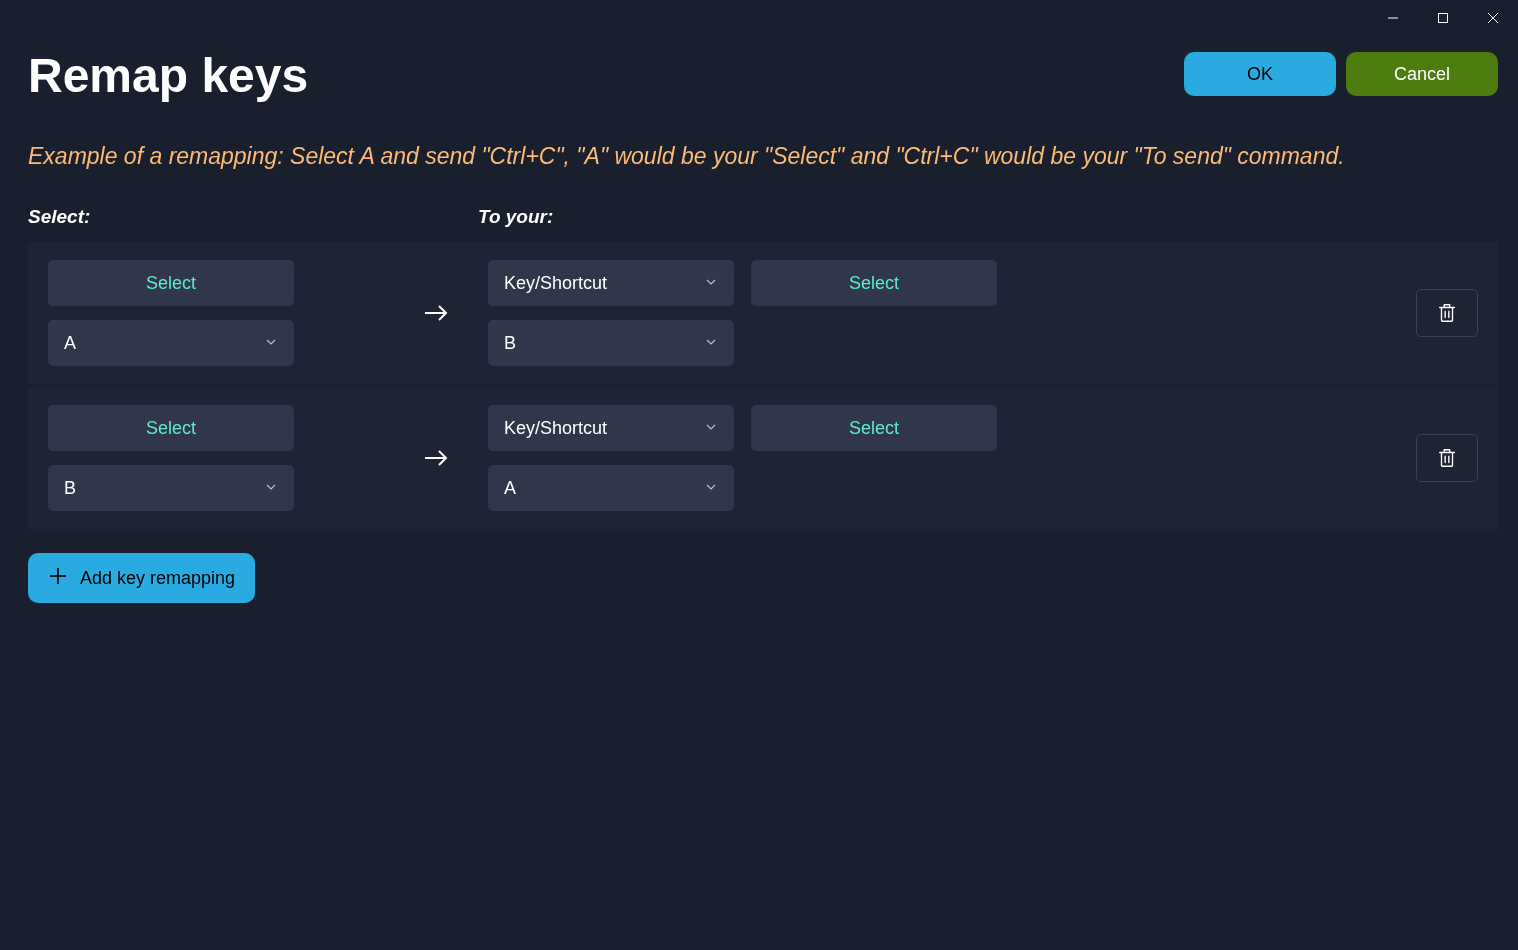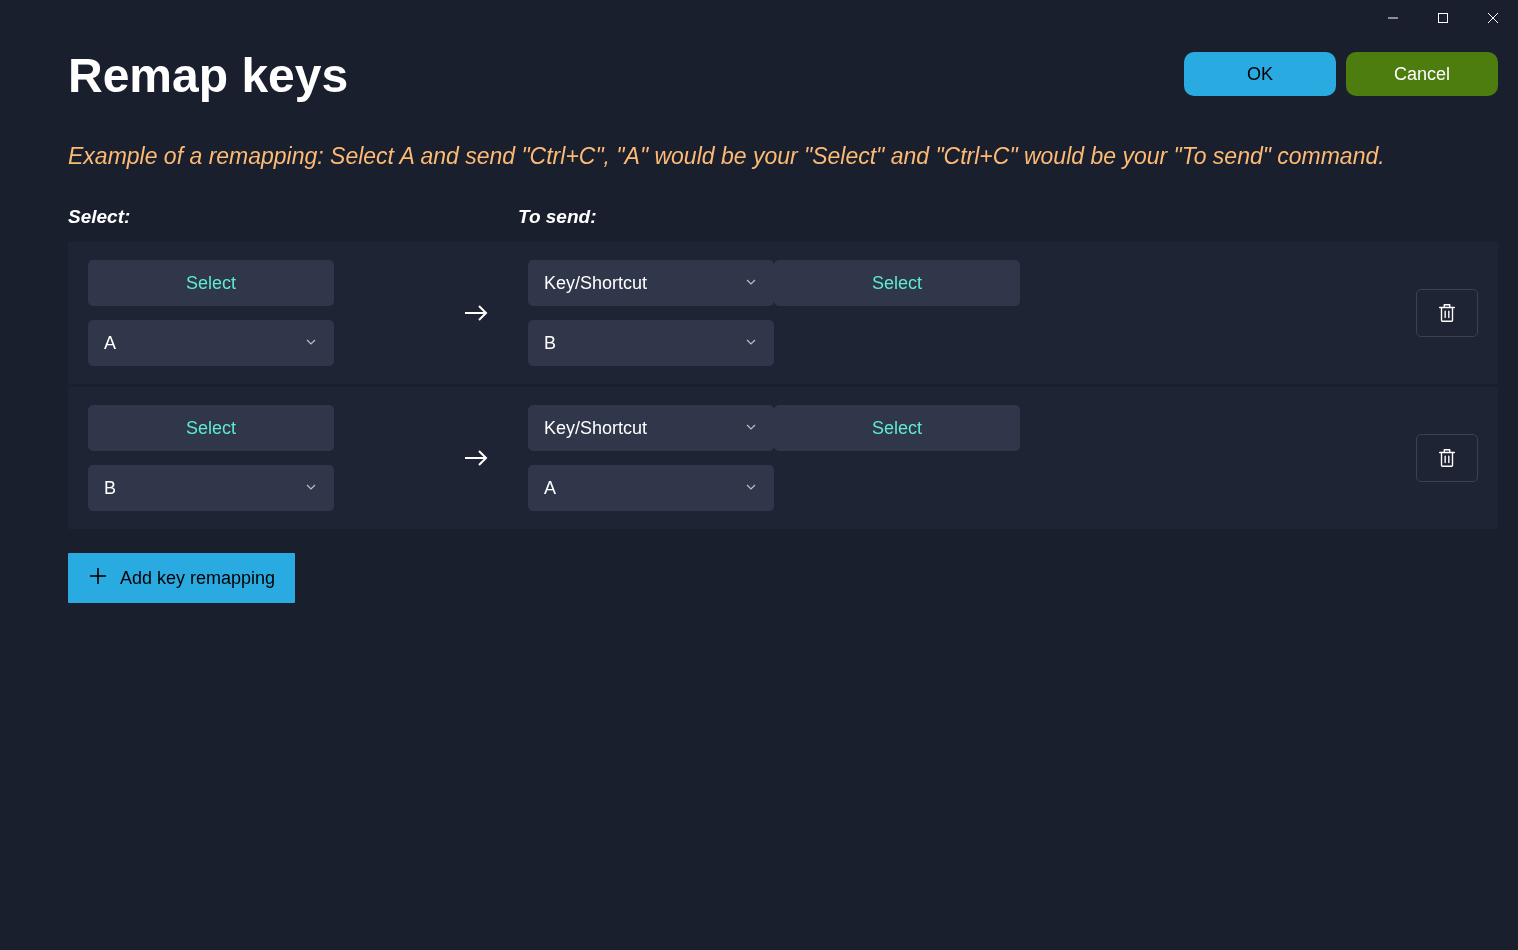--- a/index.html
+++ b/index.html
@@ -27,22 +27,21 @@
       height: 36px;
       display: flex;
       align-items: center;
       justify-content: center;
       background: transparent;
       border: none;
       color: #ffffff;
       cursor: pointer;
     }
     .content {
-      padding: 12px 20px 20px 36px;
-      margin-left: 32px;
+      padding: 12px 20px 20px 28px;
     }
     .header-row {
       display: flex;
       justify-content: space-between;
       align-items: flex-start;
       margin-bottom: 40px;
     }
     .title {
       font-size: 48px;
       font-weight: 600;
@@ -117,21 +116,21 @@
       align-items: center;
       justify-content: center;
     }
     .row-col-tosend {
       display: flex;
       flex-direction: column;
       gap: 14px;
     }
     .row-top-group {
       display: flex;
-      gap: 0;
+      gap: 17px;
     }
     .control-button {
       background: #30374a;
       border: none;
       border-radius: 5px;
       height: 46px;
       color: #5eead4;
       font-size: 18px;
       font-family: inherit;
       cursor: pointer;
@@ -176,21 +175,21 @@
       color: #ffffff;
       cursor: pointer;
       display: flex;
       align-items: center;
       justify-content: center;
     }
     .add-button {
       margin-top: 24px;
       background: #29abe2;
       border: none;
-      border-radius: 1px;
+      border-radius: 10px;
       height: 50px;
       padding: 0 20px;
       color: #000000;
       font-size: 18px;
       font-family: inherit;
       cursor: pointer;
       display: flex;
       align-items: center;
       gap: 12px;
       justify-content: space-between;
@@ -224,21 +223,21 @@
     <div class="header-buttons">
       <button class="btn btn-primary">OK</button>
       <button class="btn btn-secondary">Cancel</button>
     </div>
   </div>
 
   <p class="example">Example of a remapping: Select A and send "Ctrl+C", "A" would be your "Select" and "Ctrl+C" would be your "To send" command.</p>
 
   <div class="column-headers">
     <div class="col-select-header">Select:</div>
-    <div class="col-tosend-header">To send:</div>
+    <div class="col-tosend-header">To your:</div>
   </div>
 
   <div class="remap-row">
     <div class="row-col-select">
       <button class="control-button select-btn">Select</button>
       <div class="dropdown">
         <span>A</span>
         <span class="chevron-down">
           <svg width="14" height="14" viewBox="0 0 14 14">
               <path d="M3 5 L7 9 L11 5" stroke="#c0c0c0" stroke-width="1.2" fill="none"></path>

